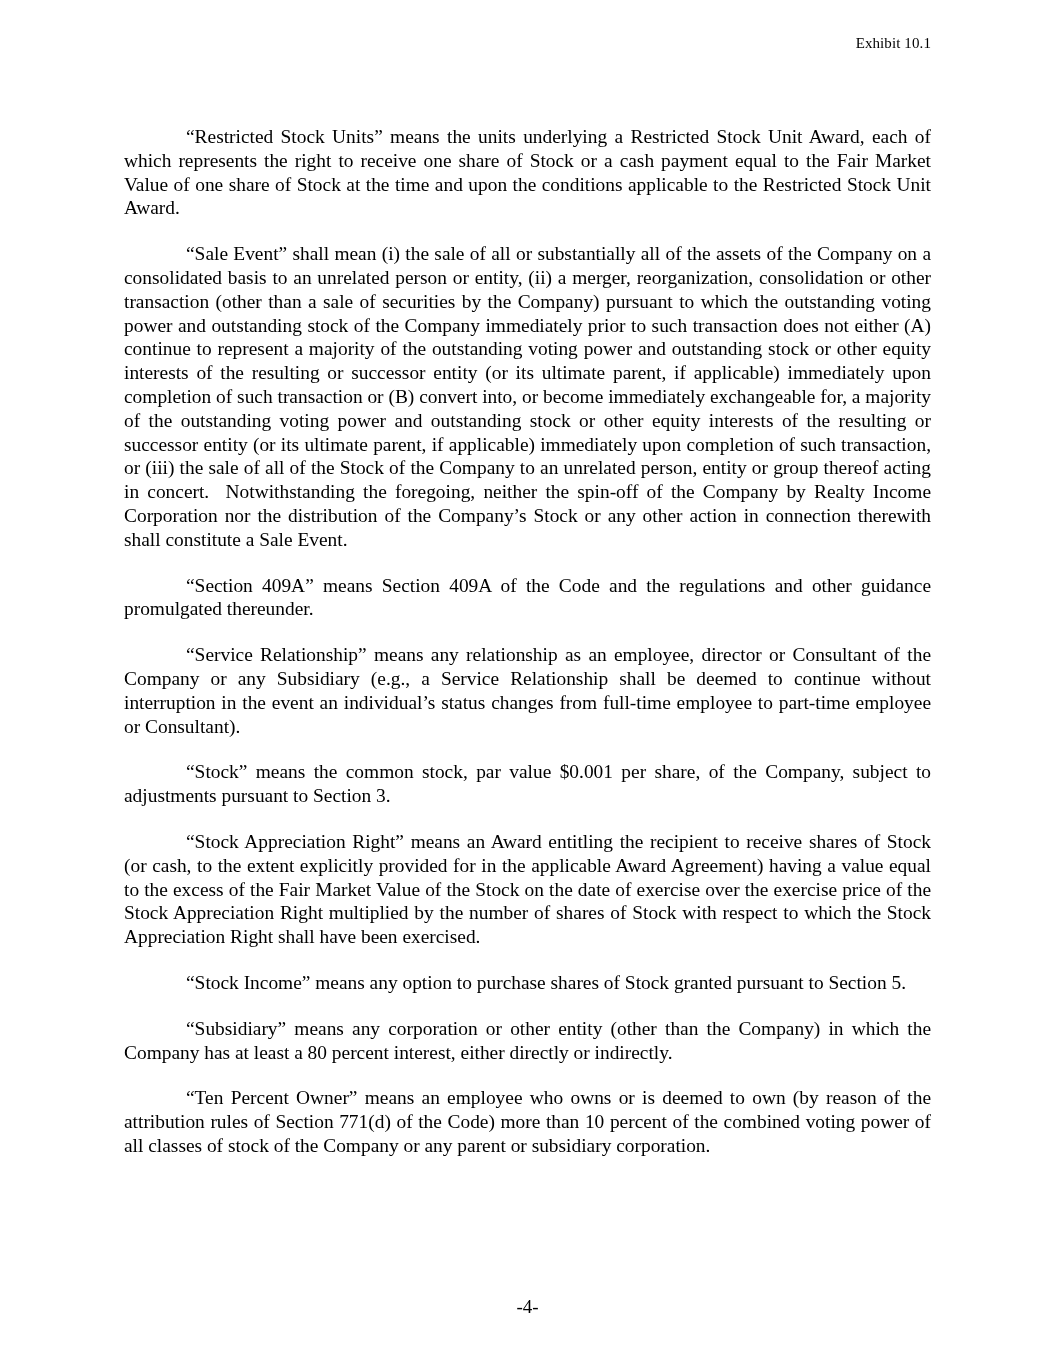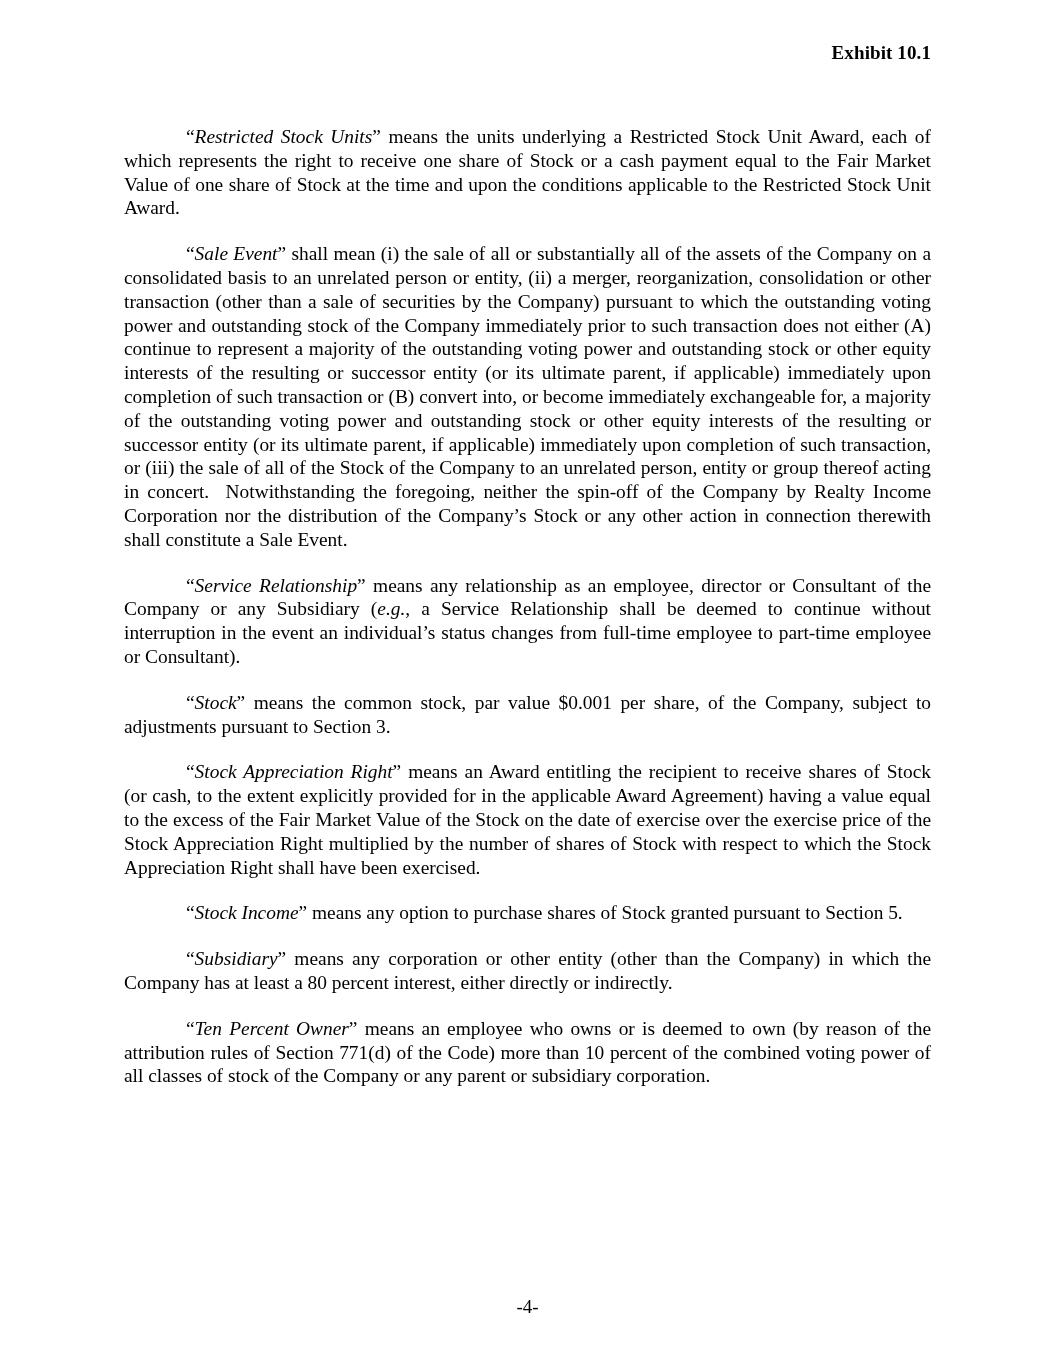--- a/index.html
+++ b/index.html
@@ -10,41 +10,40 @@
     body {
       width: 1055px;
       height: 1365px;
       position: relative;
       overflow: hidden;
       font-family: "Liberation Serif", "DejaVu Serif", serif;
       color: #000000;
     }
     .exhibit-label {
       position: absolute;
-      top: 42px;
+      top: 35px;
       right: 124px;
-      font-weight: bold;
-      font-size: 19px;
+      font-weight: normal;
+      font-size: 15px;
       letter-spacing: 0.1px;
     }
     .content {
       position: absolute;
       top: 125px;
       left: 124px;
       width: 807px;
     }
     .para {
       margin: 0 0 22px 0;
       font-size: 19.4px;
       line-height: 23.8px;
       text-align: justify;
       text-indent: 62px;
     }
     .term {
-      font-style: italic;
     }
     .page-number {
       position: absolute;
       top: 1296px;
       left: 0;
       width: 1055px;
       text-align: center;
       font-size: 19px;
     }
   </style>
@@ -53,20 +52,21 @@
 
 <div class="exhibit-label">Exhibit 10.1</div>
 
 <div class="content">
 
   <p class="para"><span>“</span><span class="term">Restricted Stock Units</span><span>”</span><span> means the units underlying a Restricted Stock Unit Award, each of which represents the right to receive one share of Stock or a cash payment equal to the Fair Market Value of one share of Stock at the time and upon the conditions applicable to the Restricted Stock Unit Award.</span></p>
 
 
   <p class="para"><span>“</span><span class="term">Sale Event</span><span>”</span><span> shall mean (i) the sale of all or substantially all of the assets of the Company on a consolidated basis to an unrelated person or entity, (ii) a merger, reorganization, consolidation or other transaction (other than a sale of securities by the Company) pursuant to which the outstanding voting power and outstanding stock of the Company immediately prior to such transaction does not either (A) continue to represent a majority of the outstanding voting power and outstanding stock or other equity interests of the resulting or successor entity (or its ultimate parent, if applicable) immediately upon completion of such transaction or (B) convert into, or become immediately exchangeable for, a majority of the outstanding voting power and outstanding stock or other equity interests of the resulting or successor entity (or its ultimate parent, if applicable) immediately upon completion of such transaction, or (iii) the sale of all of the Stock of the Company to an unrelated person, entity or group thereof acting in concert.&nbsp; Notwithstanding the foregoing, neither the spin-off of the Company by Realty Income Corporation nor the distribution of the Company’s Stock or any other action in connection therewith shall constitute a Sale Event.</span></p>
 
+  <p class="para"><span>“</span><span class="term">Section 409A</span><span>”</span><span> means Section 409A of the Code and the regulations and other guidance promulgated thereunder.</span></p>
 
   <p class="para"><span>“</span><span class="term">Service Relationship</span><span>”</span><span> means any relationship as an employee, director or Consultant of the Company or any Subsidiary (</span><span class="term">e.g.</span><span>, a Service Relationship shall be deemed to continue without interruption in the event an individual’s status changes from full-time employee to part-time employee or Consultant).</span></p>
 
   <p class="para"><span>“</span><span class="term">Stock</span><span>”</span><span> means the common stock, par value $0.001 per share, of the Company, subject to adjustments pursuant to Section 3.</span></p>
 
   <p class="para"><span>“</span><span class="term">Stock Appreciation Right</span><span>”</span><span> means an Award entitling the recipient to receive shares of Stock (or cash, to the extent explicitly provided for in the applicable Award Agreement) having a value equal to the excess of the Fair Market Value of the Stock on the date of exercise over the exercise price of the Stock Appreciation Right multiplied by the number of shares of Stock with respect to which the Stock Appreciation Right shall have been exercised.</span></p>
 
   <p class="para"><span>“</span><span class="term">Stock Income</span><span>”</span><span> means any option to purchase shares of Stock granted pursuant to Section 5.</span></p>
 
   <p class="para"><span>“</span><span class="term">Subsidiary</span><span>”</span><span> means any corporation or other entity (other than the Company) in which the Company has at least a 80 percent interest, either directly or indirectly.</span></p>

